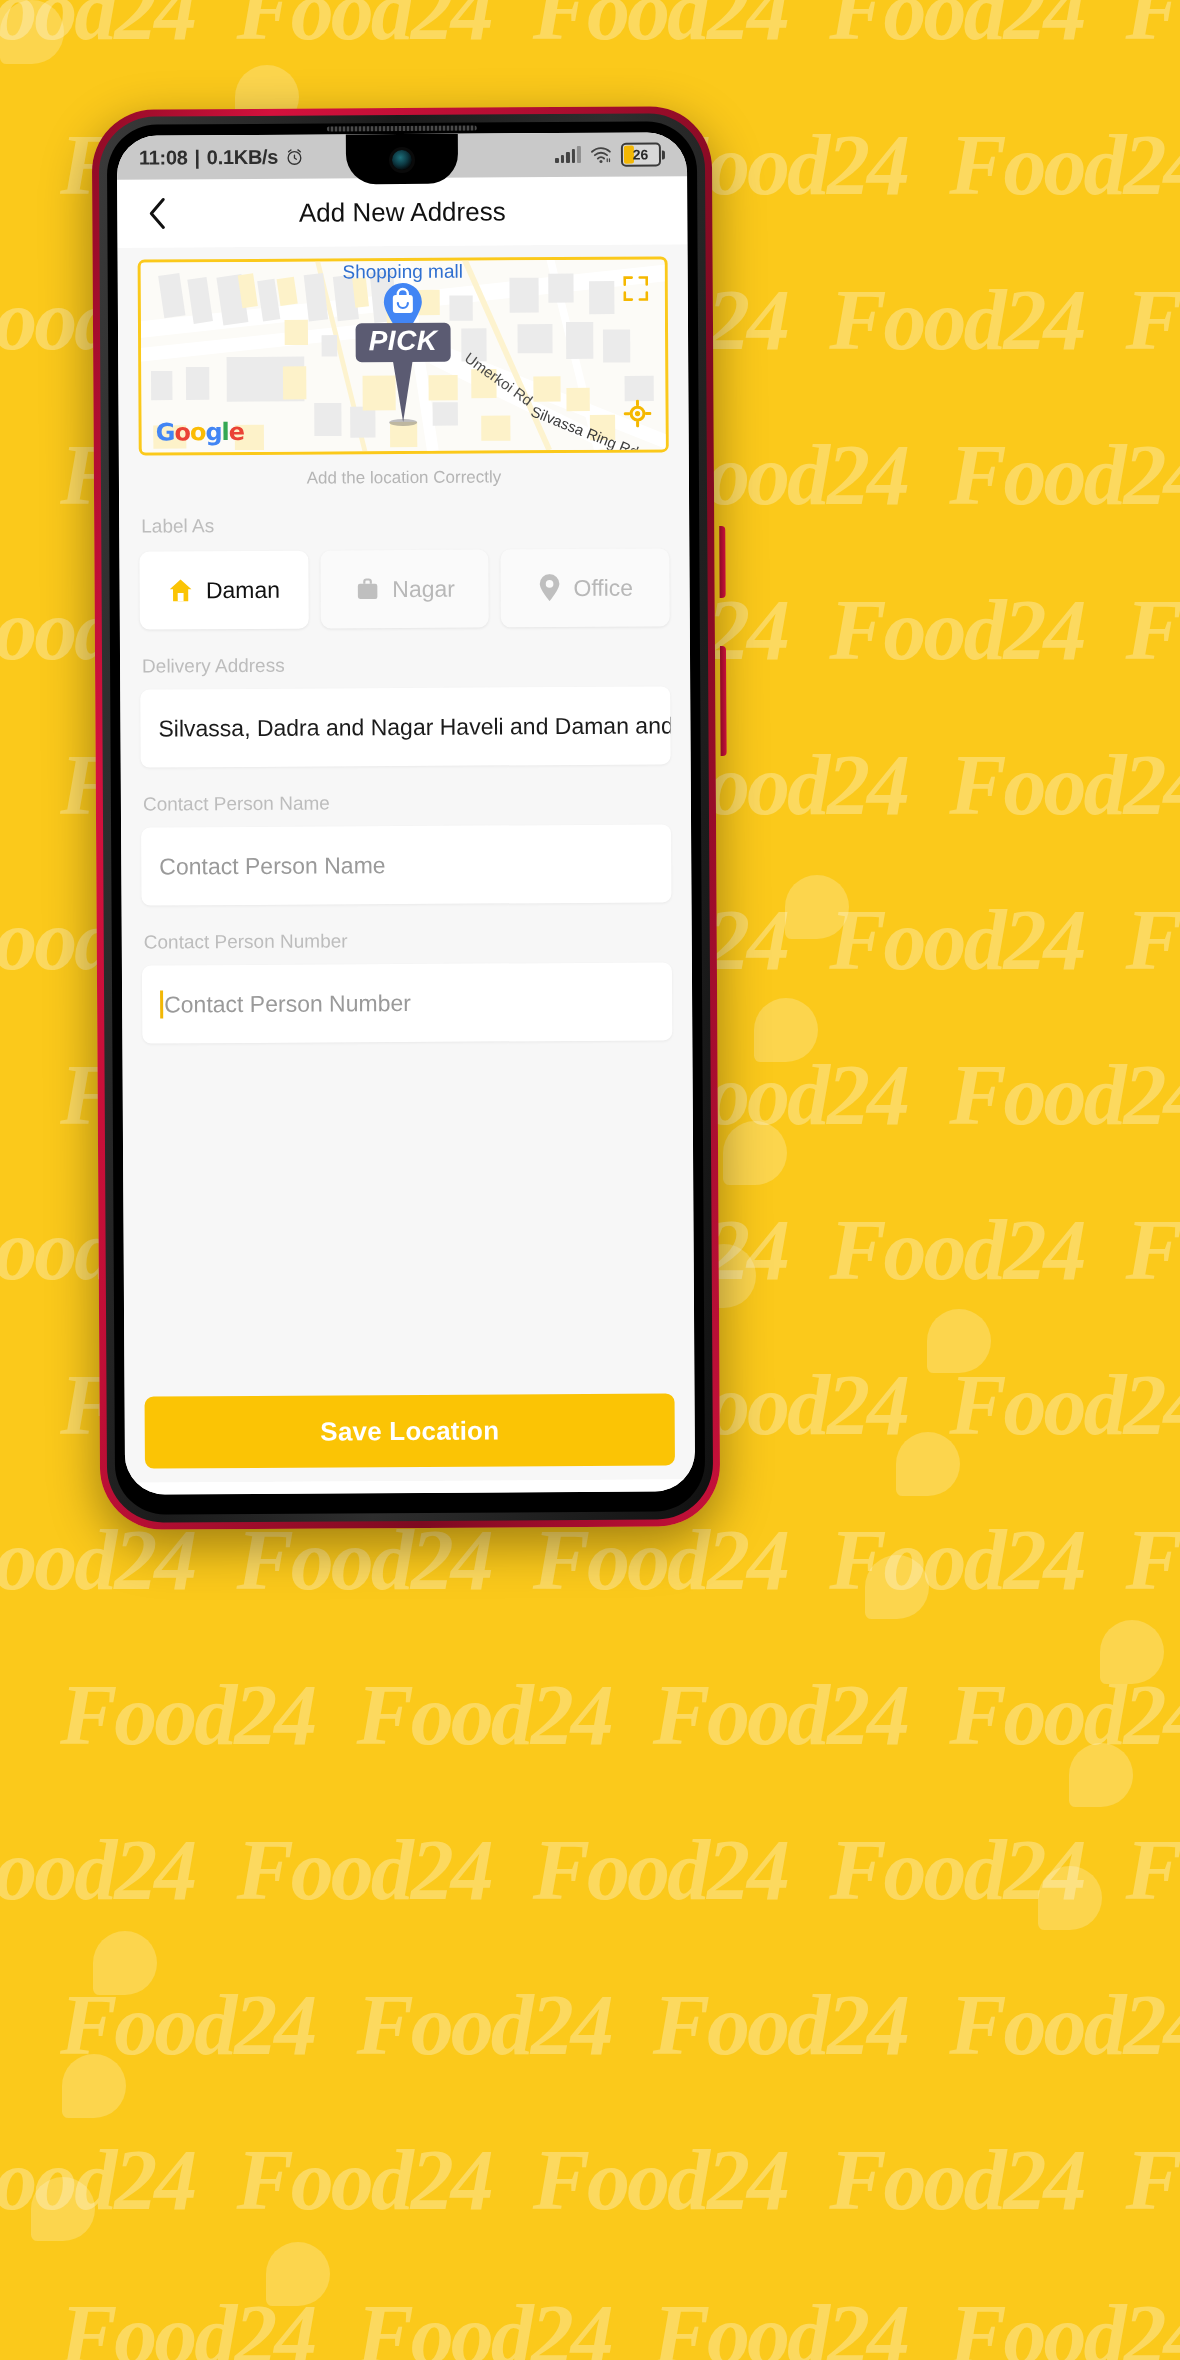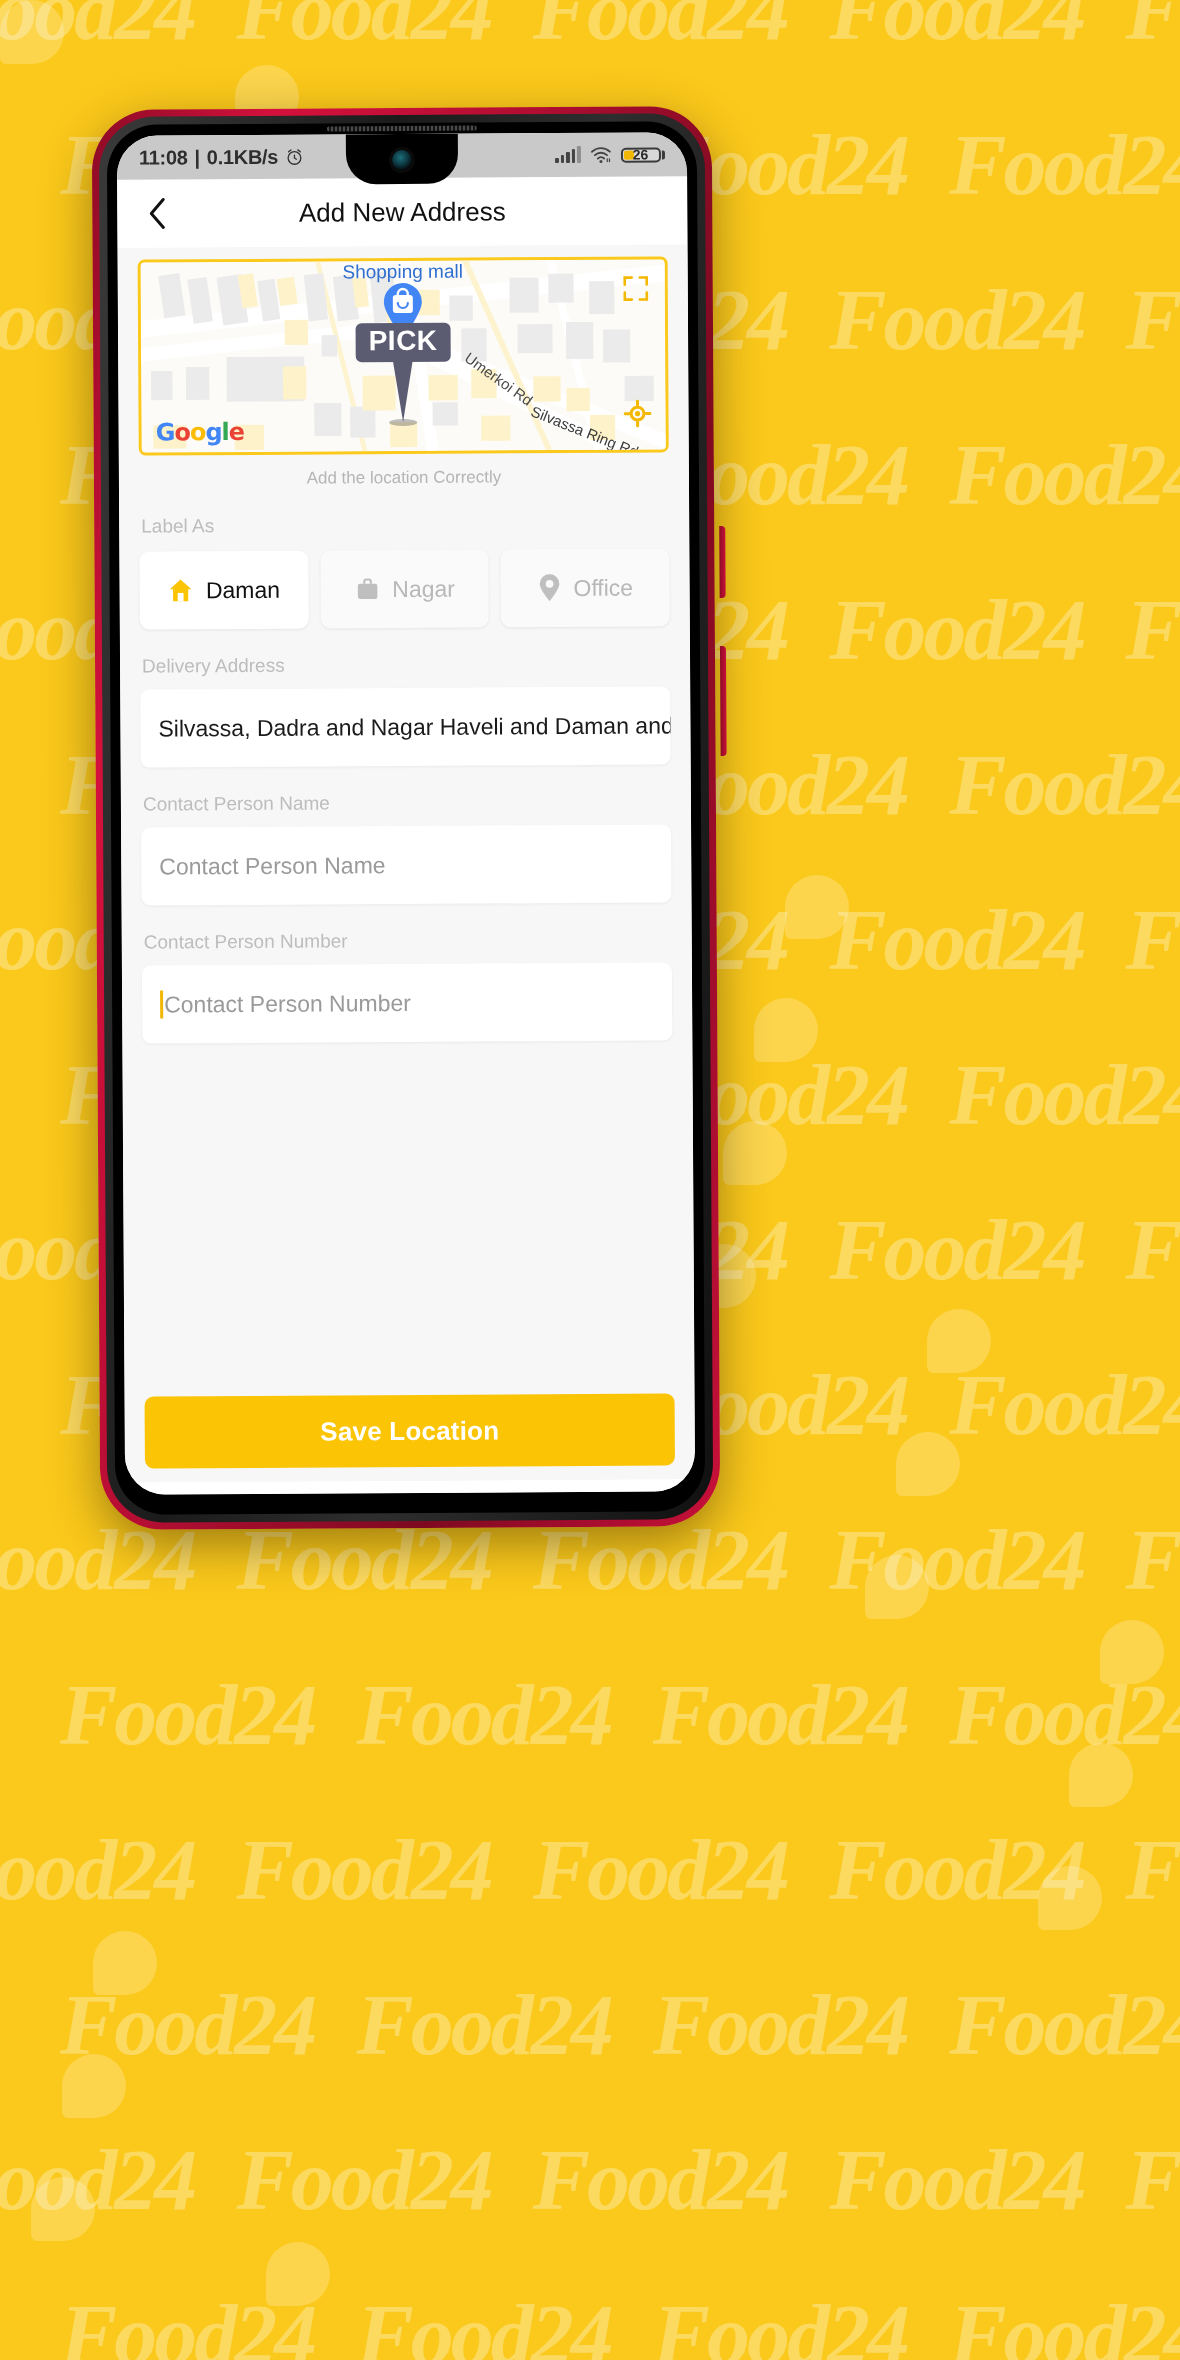--- a/index.html
+++ b/index.html
@@ -145,21 +145,21 @@
   .signal-bars i:nth-child(1){ height:5px; }
   .signal-bars i:nth-child(2){ height:8px; }
   .signal-bars i:nth-child(3){ height:11px; }
   .signal-bars i:nth-child(4){ height:14px; }
   .signal-bars i:nth-child(5){ height:17px; background:#8f8f8f; }
 
   .battery {
     display: flex; align-items: center;
   }
   .battery-body {
-    width: 40px; height: 15px;
+    width: 40px; height: 24px;
     border: 2.5px solid #3a3a3a;
     border-radius: 5px;
     position: relative;
     display: flex;
     align-items: center;
     overflow: hidden;
     background: #d8d8d8;
   }
   .battery-fill {
     position: absolute; left: 1px; top: 1px; bottom: 1px;
@@ -278,20 +278,21 @@
     left: 50%; top: 20px;
     transform: translateX(-50%);
   }
   .pick-marker {
     position: absolute;
     left: 50%; top: 62px;
     transform: translateX(-50%);
     display: flex;
     flex-direction: column;
     align-items: center;
+    font-style: italic;
   }
   .pick-box {
     background: #5B5B72;
     color: #fff;
     font-size: 28px;
     font-weight: bold;
     padding: 3px 13px 5px 13px;
     border-radius: 6px;
     letter-spacing: 0.5px;
     line-height: 1.1;

